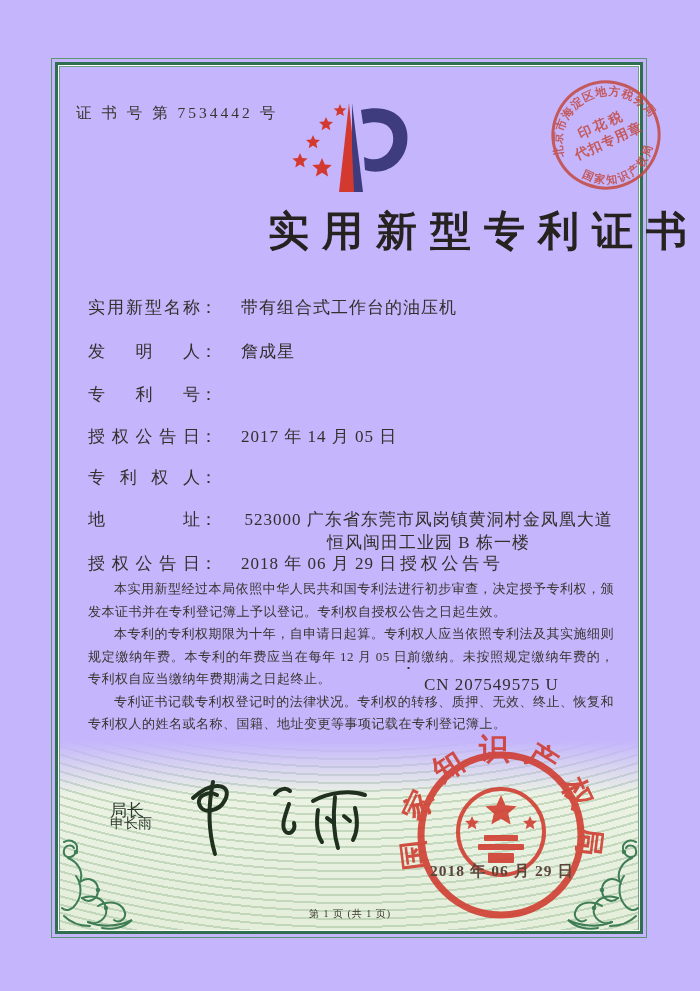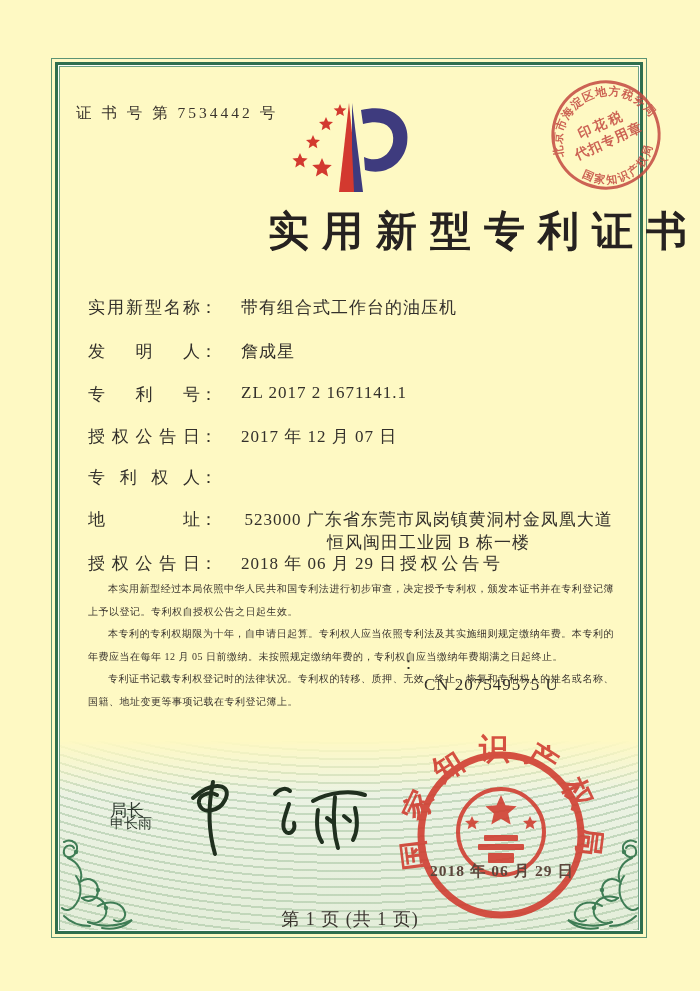--- a/index.html
+++ b/index.html
@@ -1,18 +1,18 @@
 <!DOCTYPE html>
 <html><head>
 <meta charset="utf-8">
 <title>实用新型专利证书</title>
 <style>
   * { margin:0; padding:0; box-sizing:border-box; }
   body { width:700px; height:991px; background:#ffffff; font-family:"Liberation Serif","DejaVu Serif",serif; }
-  .sheet { position:relative; width:700px; height:991px; background:#fef9c3; overflow:hidden; color:#2e2a26; }
+  .sheet { position:relative; width:700px; height:991px; background:#c4b5fd; overflow:hidden; color:#2e2a26; }
 
   
   .border-box {
     position:absolute; left:55px; top:62px; width:588px; height:872px;
     border:3px solid #2f6e4e;
     outline:1px solid #5d9474; outline-offset:3px;
     box-shadow: inset 0 0 0 1px #fbfdf9, inset 0 0 0 2px #6fa186;
     z-index:1;
   }
 
@@ -39,35 +39,35 @@
            font-size:41px; font-weight:bold; letter-spacing:13px; color:#262220; }
 
   .field { position:absolute; left:88px; width:528px; font-size:17px; display:flex; align-items:flex-start; color:#33302b; }
   .flabel { display:inline-block; width:112px; text-align:justify; text-align-last:justify; flex:0 0 112px; }
   .fcolon { flex:0 0 auto; }
   .fvalue { margin-left:24px; letter-spacing:1px; }
   .fvalue.wrap { width:440px; line-height:23px;text-align:center; }
   .field.row-grantno { left:400px; width:220px;flex-direction:column; }
   .field .flabel.small { width:100px; flex-basis:100px; }
 
-  .body-text { position:absolute; left:88px; top:578px; width:526px; font-size:10px; line-height:22.5px;
+  .body-text { position:absolute; left:88px; top:578px; width:526px; font-size:13px; line-height:22.5px;
                color:#3a352f; text-align:justify; }
   .body-text p { text-indent:2em; letter-spacing:0.5px; }
 
   .director-title { position:absolute; left:110px; top:799px; font-size:17px; color:#2f3a30; font-family:"Liberation Sans","DejaVu Sans",sans-serif; }
   .director-name  { position:absolute; left:110px; top:815px; font-size:14px; color:#2f3a30; font-family:"Liberation Sans","DejaVu Sans",sans-serif; }
   .signature { position:absolute; left:175px; top:768px; }
 
   .seal { position:absolute; left:398px; top:732px; }
   .seal-date { position:absolute; left:430px; top:861px; font-size:15.5px; font-weight:bold;
                color:#5c463c; letter-spacing:1px; z-index:6; }
 
   .tax-stamp { position:absolute; left:543px; top:72px; transform:rotate(-24deg); opacity:0.85; }
 
-  .footer { position:absolute; left:0; top:907px; width:100%; text-align:center; font-size:18px; color:#3a352f; letter-spacing:1px; z-index:5; }
+  .footer { position:absolute; left:0; top:907px; width:100%; text-align:center; font-size:10px; color:#3a352f; letter-spacing:1px; z-index:5; }
 </style>
 </head>
 <body>
 
 <div class="sheet">
 
   <div class="border-box"></div>
   <div class="wave-band"></div>
 
   <svg class="flourish left" width="96" height="96" viewBox="0 0 96 96" fill="none">
@@ -132,27 +132,26 @@
 
     <div class="field" style="top:340px">
       <span class="flabel">发明人</span>
         <span class="fcolon">：</span>
       <span class="fvalue">詹成星</span>
     </div>
 
     <div class="field" style="top:383px">
       <span class="flabel">专利号</span>
         <span class="fcolon">：</span>
-      <span class="fvalue">ZL 2017 2 1671141.1</span>
     </div>
 
     <div class="field" style="top:425px">
       <span class="flabel">授权公告日</span>
         <span class="fcolon">：</span>
-      <span class="fvalue">2017 年 12 月 07 日</span>
+      <span class="fvalue">2017 年 14 月 05 日</span>
     </div>
 
     <div class="field" style="top:466px">
       <span class="flabel">专利权人</span>
         <span class="fcolon">：</span>
     </div>
 
     <div class="field" style="top:508px">
       <span class="flabel">地址</span>
         <span class="fcolon">：</span>

